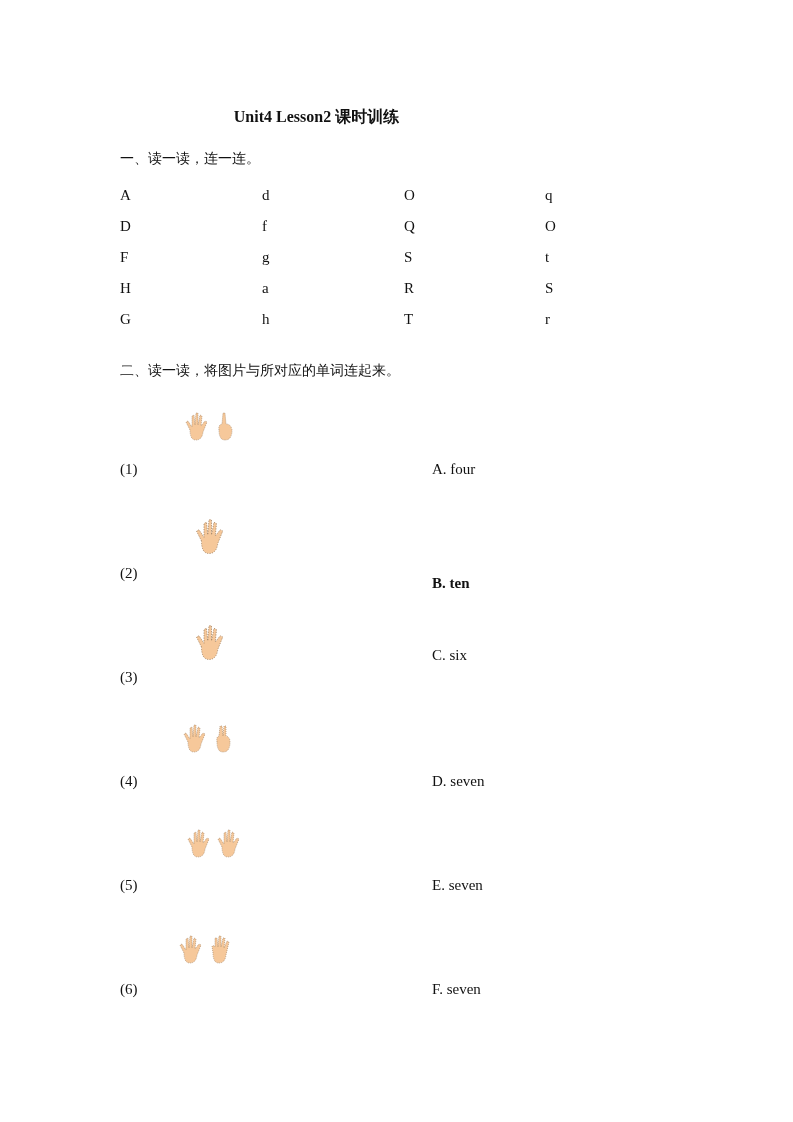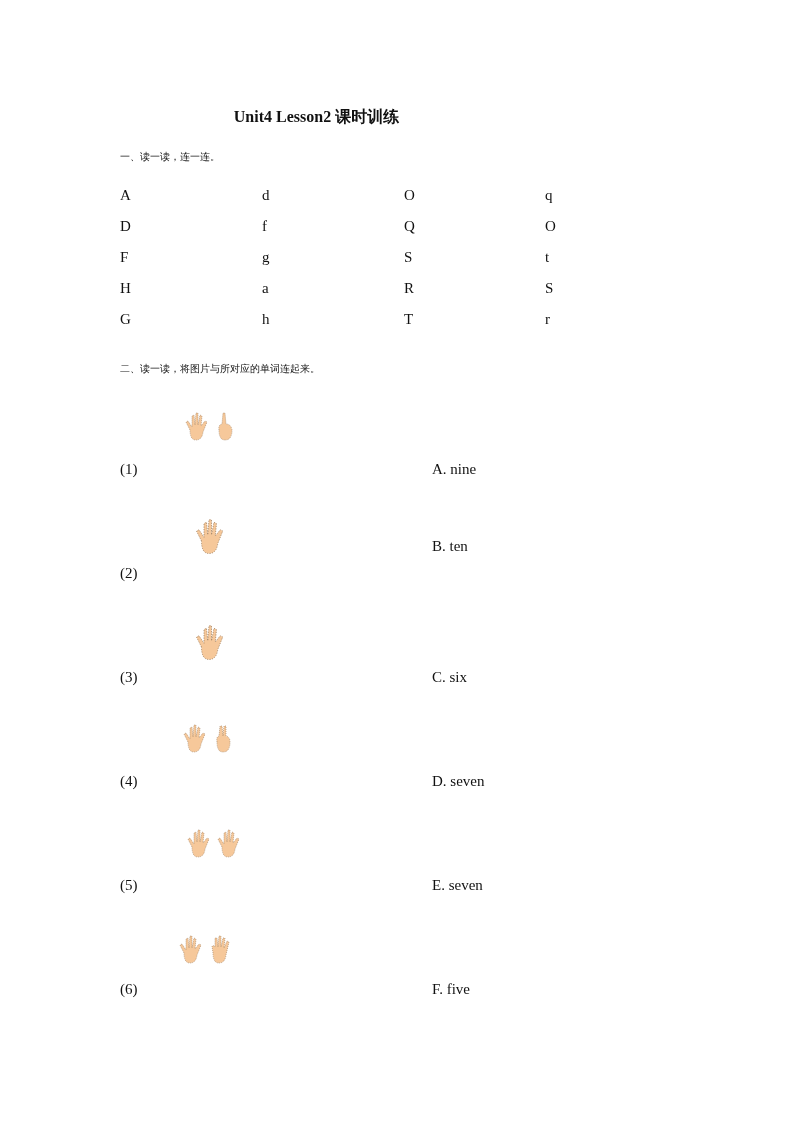--- a/index.html
+++ b/index.html
@@ -1,19 +1,19 @@
 <!DOCTYPE html>
 <html><head>
 <meta charset="utf-8">
 <style>
   html, body { margin:0; padding:0; background:#ffffff; }
   body { width:793px; height:1122px; position:relative; font-family:"Liberation Serif", "DejaVu Serif", serif; color:#111; }
   .abs { position:absolute; }
   .title { left:0; width:633px; top:107px; text-align:center; font-weight:bold; font-size:16px; }
-  .section { left:120px; font-size:10px; font-family:Liberation Serif, serif; }
+  .section { left:120px; font-size:14px; font-family:Liberation Serif, serif; }
   .cell { font-size:15px; }
   .num { left:120px; font-size:15px; }
   .opt { left:432px; font-size:15px; }
   .hands { left:180px; display:flex; gap:4px; align-items:flex-end; }
   svg { display:block; }
 </style>
 </head>
 <body>
 
 <div class="abs title">Unit4 Lesson2 课时训练</div>
@@ -67,37 +67,37 @@
 
 <div class="abs hands" style="top:410px;left:184px;">
   <svg width="26" height="32">
       <use href="#hand5"></use>
     </svg>
   <svg width="24" height="32">
       <use href="#hand1"></use>
     </svg>
 </div>
 <div class="abs num" style="top:461px;">(1)</div>
-<div class="abs opt" style="top:461px;">A. nine</div>
+<div class="abs opt" style="top:461px;">A. four</div>
 
 <div class="abs hands" style="top:516px;left:194px;">
   <svg width="30" height="40" viewBox="0 0 24 32">
       <use href="#hand5"></use>
     </svg>
 </div>
 <div class="abs num" style="top:565px;">(2)</div>
-<div class="abs opt" style="top:538px;">B. ten</div>
+<div class="abs opt" style="top:575px;font-weight:bold;">B. ten</div>
 
 <div class="abs hands" style="top:622px;left:194px;">
   <svg width="30" height="40" viewBox="0 0 24 32">
       <use href="#hand5"></use>
     </svg>
 </div>
 <div class="abs num" style="top:669px;">(3)</div>
-<div class="abs opt" style="top:669px;">C. six</div>
+<div class="abs opt" style="top:647px;">C. six</div>
 
 <div class="abs hands" style="top:722px;left:182px;">
   <svg width="26" height="32">
       <use href="#hand5"></use>
     </svg>
   <svg width="24" height="32">
       <use href="#hand2"></use>
     </svg>
 </div>
 <div class="abs num" style="top:773px;">(4)</div>
@@ -116,13 +116,13 @@
 
 <div class="abs hands" style="top:933px;left:178px;">
   <svg width="26" height="32">
       <use href="#hand5"></use>
     </svg>
   <svg width="26" height="32">
       <use href="#hand4"></use>
     </svg>
 </div>
 <div class="abs num" style="top:981px;">(6)</div>
-<div class="abs opt" style="top:981px;">F. five</div>
+<div class="abs opt" style="top:981px;">F. seven</div>
 
 </body></html>

